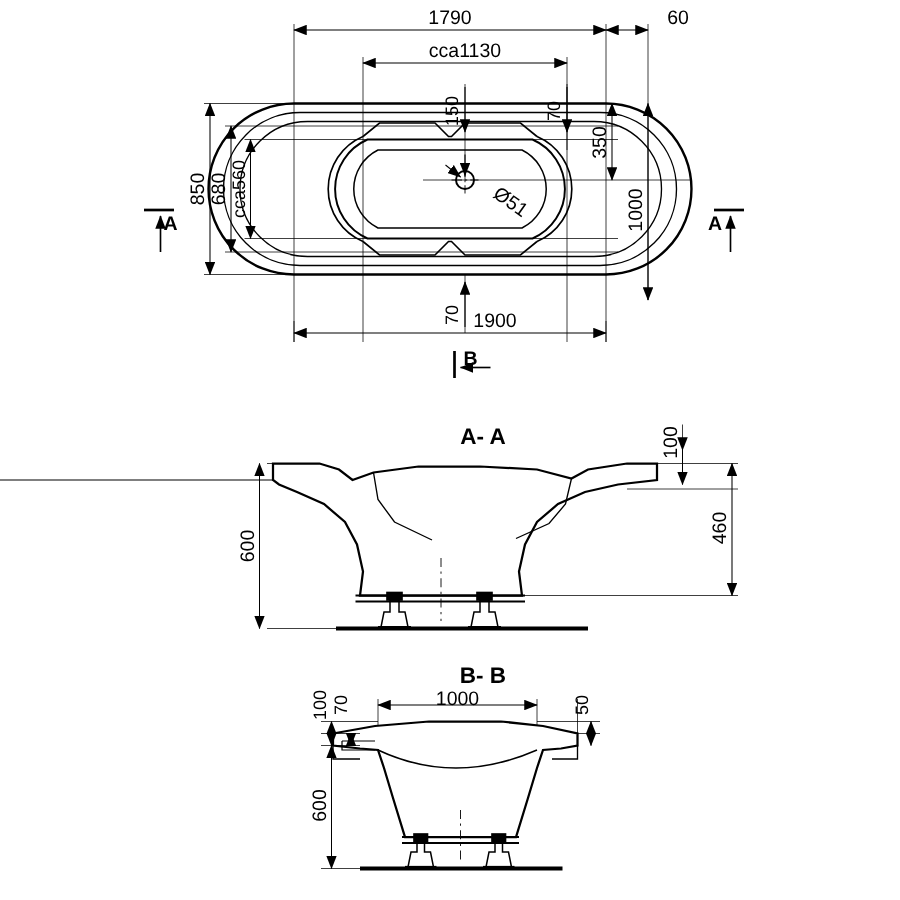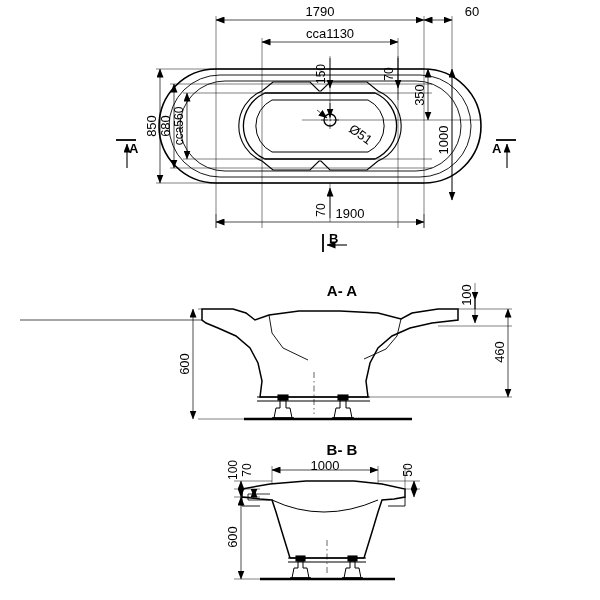--- a/index.html
+++ b/index.html
@@ -1,18 +1,18 @@
 <!DOCTYPE html>
 <html><head>
 <meta charset="utf-8">
 <style>
   html,body{margin:0;padding:0;background:#ffffff;}
   body{width:600px;height:600px;overflow:hidden;
        font-family:"Liberation Sans",sans-serif;color:#000;}
-  #sheet{position:relative;width:544px;height:600px;background:#fff;padding-left:20px;}
+  #sheet{position:relative;width:544px;height:600px;background:#fff;}
   svg{display:block;}
   .dimtxt{font-family:"Liberation Sans",sans-serif;font-size:13px;fill:#000;}
   .dimtxt-sm{font-family:"Liberation Sans",sans-serif;font-size:12px;fill:#000;}
   .title{font-family:"Liberation Sans",sans-serif;font-size:15px;font-weight:bold;fill:#000;}
   .secmark{font-family:"Liberation Sans",sans-serif;font-size:13px;font-weight:bold;fill:#000;}
 </style>
 </head>
 <body>
 
 <div id="sheet">

